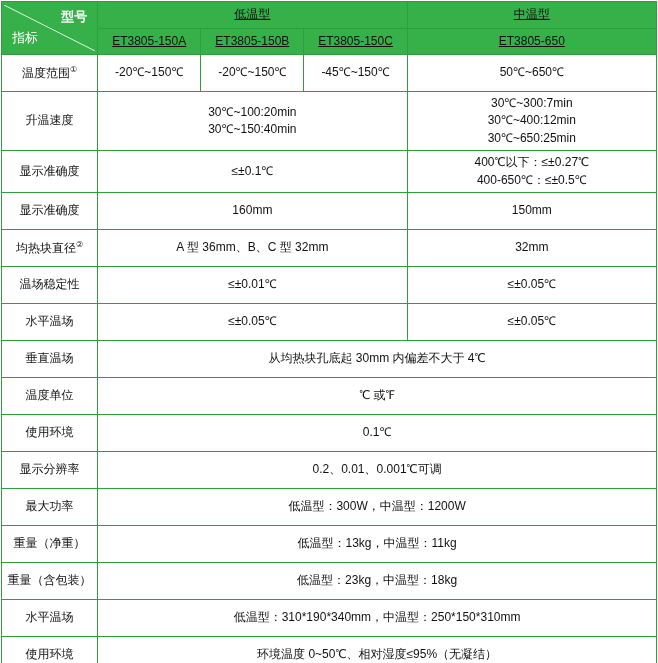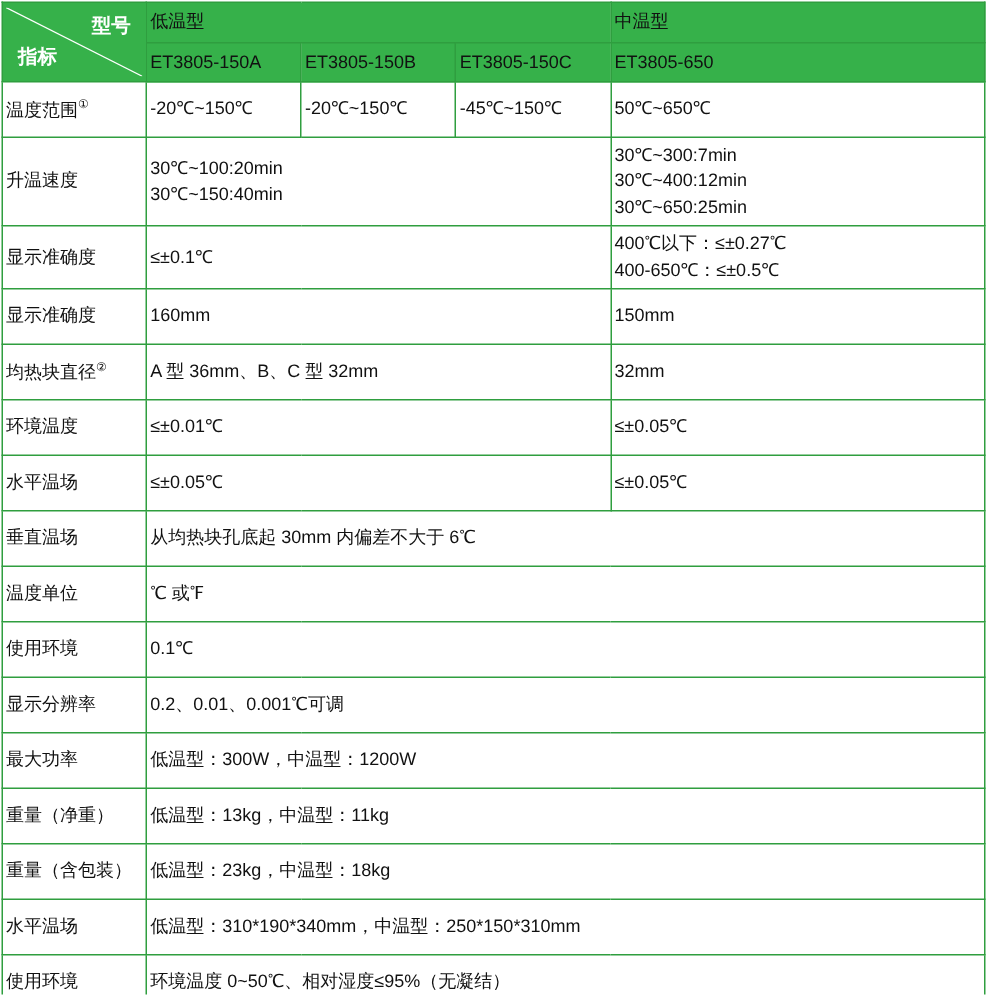--- a/index.html
+++ b/index.html
@@ -16,31 +16,32 @@
   .spec-table {
     width: 656px;
     margin: 1px 0 0 1px;
     border-collapse: collapse;
     table-layout: fixed;
   }
   .spec-table td, .spec-table th {
     border: 1px solid #2f9e3f;
     font-size: 12px;
     color: #111;
-    text-align: left;
+    text-align: center;
     vertical-align: middle;
     padding: 3px 2px;
     line-height: 1.45;
     font-weight: normal;
   }
   .header-green {
     background: #36b14a;
     color: #ffffff;
     font-weight: bold;
     font-size: 13px;
+    text-decoration: underline;
   }
   .corner-cell {
     background: #36b14a;
     position: relative;
     height: 46px;
     padding: 0;
   }
   .corner-inner {
     position: relative;
     width: 100%;
@@ -61,21 +62,21 @@
     right: 8px;
     color: #fff;
     font-weight: bold;
     font-size: 13px;
   }
   .corner-bottom {
     position: absolute;
     bottom: 3px;
     left: 8px;
     color: #fff;
-    font-weight: bold;
+    font-weight: normal;
     font-size: 13px;
   }
   .row-label {
     text-align: left;
     padding-left: 8px;
     font-size: 12.5px;
     color: #111;
     height: 30px;
   }
   .sup {
@@ -155,32 +156,32 @@
         <td class="row-label">显示准确度</td>
         <td colspan="3">160mm</td>
         <td>150mm</td>
       </tr>
       <tr>
         <td class="row-label">均热块直径<span class="sup">②</span></td>
         <td colspan="3">A 型 36mm、B、C 型 32mm</td>
         <td>32mm</td>
       </tr>
       <tr>
-        <td class="row-label">环境温度</td>
+        <td class="row-label">温场稳定性</td>
         <td colspan="3">≤±0.01℃</td>
         <td>≤±0.05℃</td>
       </tr>
       <tr>
         <td class="row-label">水平温场</td>
         <td colspan="3">≤±0.05℃</td>
         <td>≤±0.05℃</td>
       </tr>
       <tr>
         <td class="row-label">垂直温场</td>
-        <td colspan="4">从均热块孔底起 30mm 内偏差不大于 6℃</td>
+        <td colspan="4">从均热块孔底起 30mm 内偏差不大于 4℃</td>
       </tr>
       <tr>
         <td class="row-label">温度单位</td>
         <td colspan="4">℃ 或℉</td>
       </tr>
       <tr>
         <td class="row-label">使用环境</td>
         <td colspan="4">0.1℃</td>
       </tr>
       <tr>

